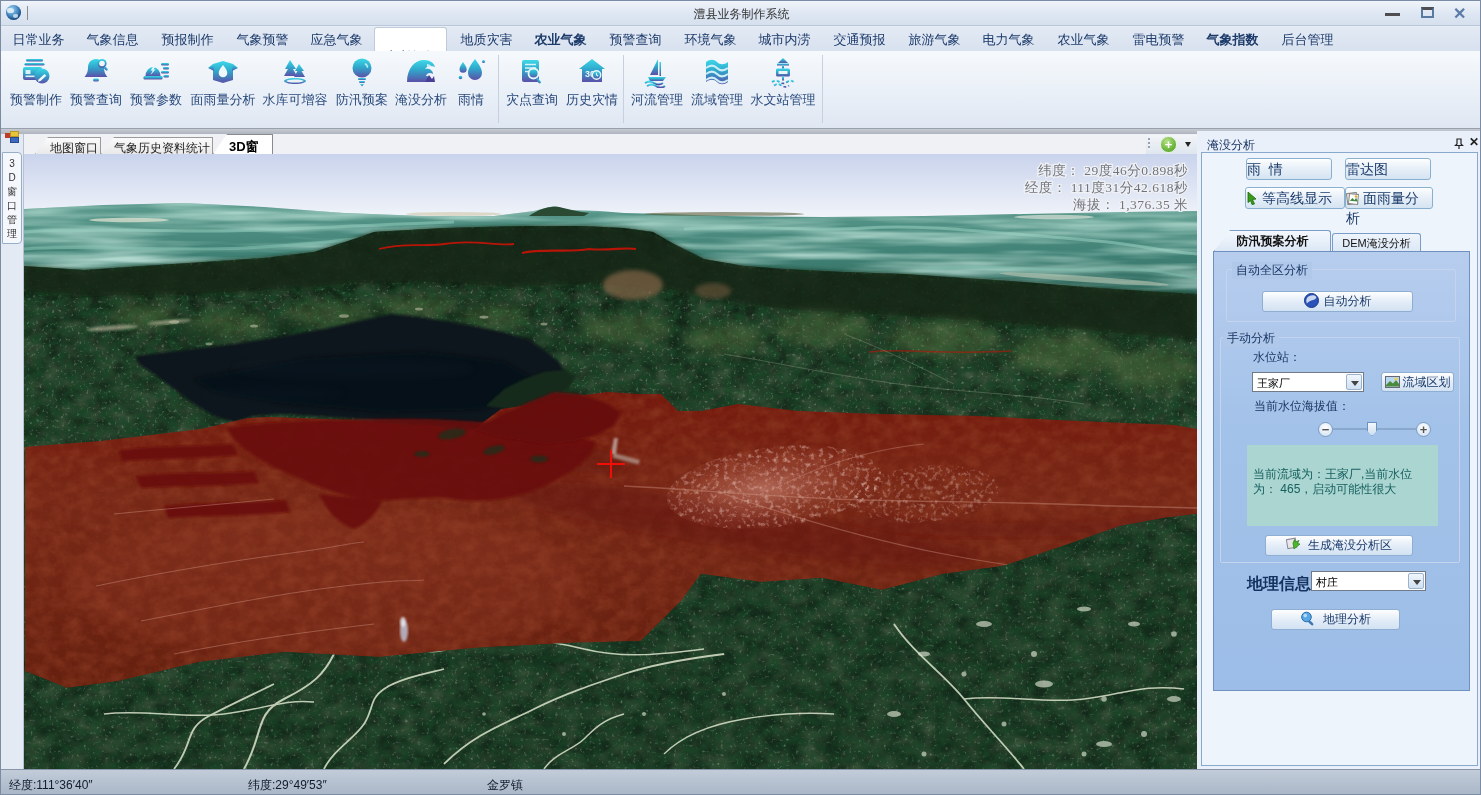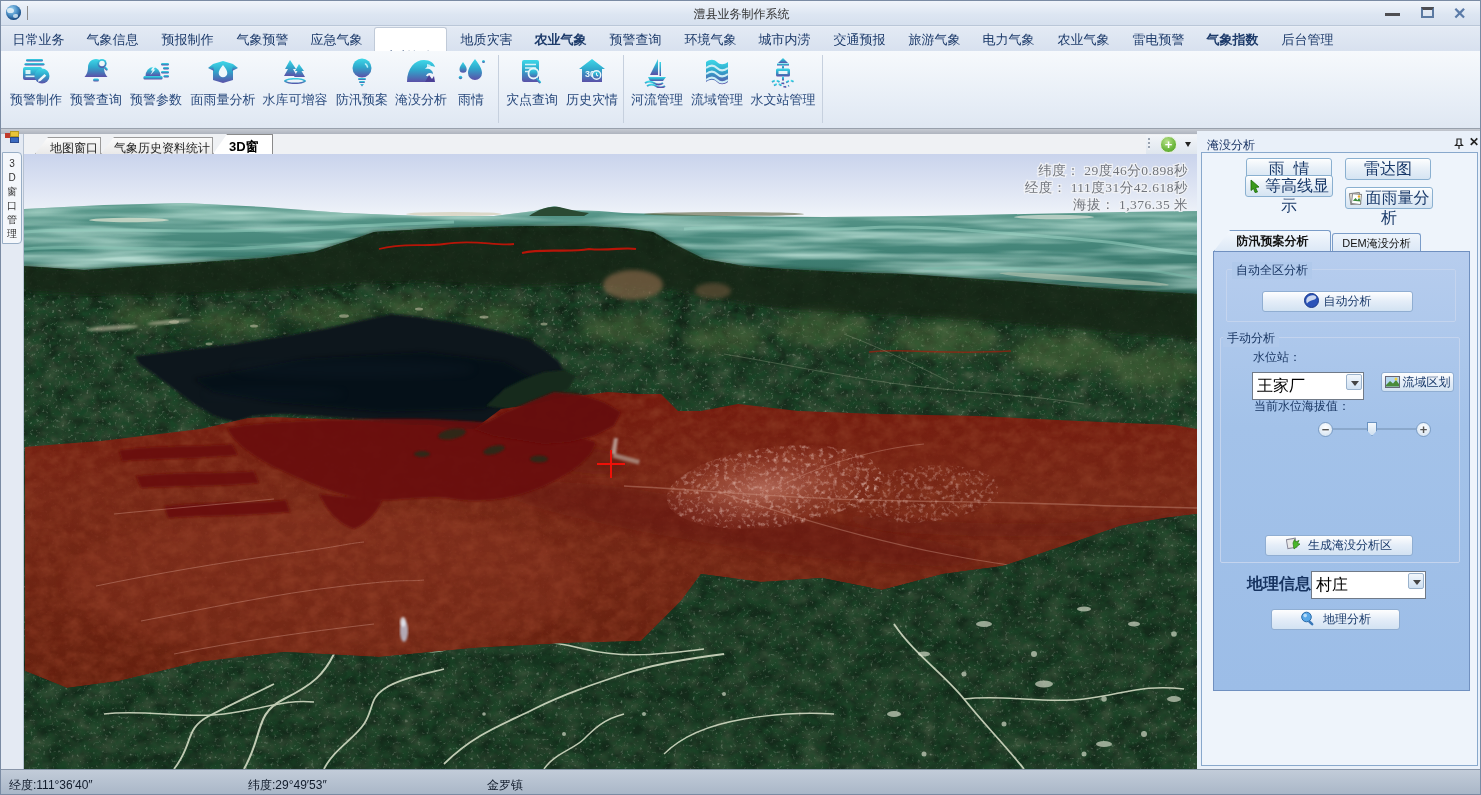--- a/index.html
+++ b/index.html
@@ -34,33 +34,33 @@
   padding:3px 6px 0 15px; }
 #plusbtn { position:absolute; left:1122px; top:1px; width:58px; height:19px; background:linear-gradient(#f2f5f9,#dfe6ee); }
 #pluscir { position:absolute; left:1136px; top:2px; width:17px; height:17px; border-radius:50%;
   background:radial-gradient(circle at 40% 30%, #b8e08a, #6cb73c 60%, #4e9627); border:1px solid #e8f0e0;
   color:#fff; font-size:13px; font-weight:bold; text-align:center; line-height:15px; }
 #tabarrow { position:absolute; left:1161px; top:8px; width:0; height:0; border:3.5px solid transparent; border-top:5px solid #222; }
 #map { position:absolute; left:23px; top:153px; width:1173px; height:615px; background:#2c4a2e; }
 #rightpanel { position:absolute; left:1196px; top:130px; width:285px; height:638px; background:#e9f0f9; }
 #pcontent { position:absolute; left:4px; top:21px; width:277px; height:614px; border:1px solid #88a8cc; background:#eef4fb; }
 .pbtn { position:absolute; height:22px; background:linear-gradient(#fdfefe,#e8f0f8 45%,#d5e4f2); border:1px solid #8ab0d0; border-radius:3px;
-  font-size:16px; color:#1a3a6a; text-align:center; line-height:20px; box-shadow:inset 0 1px 0 #fff; }
+  font-size:14px; color:#1a3a6a; text-align:left; line-height:20px; box-shadow:inset 0 1px 0 #fff; }
 #ptab1 { position:absolute; left:12px; top:77px; width:117px; height:21px; background:linear-gradient(#f4f8fd,#dce8f6);
   border:1px solid #7a9cc8; border-bottom:none; clip-path:polygon(16px 0, 100% 0, 100% 100%, 0 100%);
   font-size:12px; font-weight:bold; color:#111; text-align:center; line-height:21px; border-radius:0 3px 0 0; }
 #ptab2 { position:absolute; left:130px; top:80px; width:89px; height:18px; background:linear-gradient(#eef4fb,#dce8f6);
   border:1px solid #7a9cc8; border-bottom:none; border-radius:3px 3px 0 0; font-size:11px; color:#111; text-align:center; line-height:18px; }
 #bluepanel { position:absolute; left:11px; top:98px; width:257px; height:440px; border:1px solid #7090c0;
   background:linear-gradient(#b7cdee,#a3c2e9 40%,#9cbde7); }
 .grp { position:absolute; border:1px solid #c4d4ee; border-radius:2px; }
 .glab { position:absolute; font-size:12px; color:#15325f; background:#b0c9eb; padding:0 4px; }
 .wbtn { position:absolute; height:21px; background:linear-gradient(#fefefe,#e4edf8 50%,#d2e2f2); border:1px solid #90aed2; border-radius:3px;
   font-size:12px; color:#1a3a6a; text-align:center; line-height:19px; }
-.combo { position:absolute; height:28px; background:#fff; border:1px solid #707a88; font-size:16px; color:#000; }
+.combo { position:absolute; height:20px; background:#fff; border:1px solid #707a88; font-size:11px; color:#000; }
 .combo span { position:absolute; left:4px; top:3px; }
 .cbtn { position:absolute; right:1px; top:1px; width:16px; height:16px; background:linear-gradient(#f2f7fc,#cfe0f2); border:1px solid #9ab2cc; border-radius:2px; }
 .carr { position:absolute; left:4px; top:6px; width:0; height:0; border:4px solid transparent; border-top:5px solid #444; }
 .scir { position:absolute; width:15px; height:15px; border-radius:50%; background:radial-gradient(circle at 50% 35%,#ffffff,#dce8f4 70%,#c2d6ea);
   border:1px solid #7a9cc4; color:#555; font-size:13px; font-weight:bold; text-align:center; line-height:13px; }
 #sthumb { position:absolute; left:153px; top:170px; width:10px; height:14px; background:linear-gradient(#f4f8fc,#cfe0f0);
   border:1px solid #6a92c0; clip-path:polygon(0 0, 100% 0, 100% 60%, 50% 100%, 0 60%); }
 #tealbox { position:absolute; left:33px; top:193px; width:191px; height:81px; background:#abd5d1;
   font-size:12px; color:#155f5f; padding:22px 0 0 6px; line-height:15px; }
 #statusbar { position:absolute; left:0; top:768px; width:1481px; height:33px;
@@ -525,21 +525,21 @@
 </div>
 <div id="rightpanel">
 <div style="position:absolute;left:10px;top:6px;font-size:12px;color:#1a3464;">淹没分析</div>
 <svg style="position:absolute;left:256px;top:7px;" width="12" height="12" viewBox="0 0 12 12">
       <path d="M4 1h4v5l1.5 1.5h-7L4 6z M6 7.5v3.5" stroke="#222" stroke-width="1.2" fill="none"></path>
     </svg>
 <div style="position:absolute;left:272px;top:4px;font-size:12px;font-weight:bold;color:#222;">✕</div>
 <div id="pcontent">
 <div class="pbtn" style="left:44px;top:5px;width:86px;">雨&nbsp;&nbsp;情</div>
 <div class="pbtn" style="left:143px;top:5px;width:86px;">雷达图</div>
-<div class="pbtn" style="left:43px;top:22px;width:88px;">
+<div class="pbtn" style="left:43px;top:34px;width:100px;">
 <svg width="13" height="14" viewBox="0 0 13 14" style="vertical-align:-2px;margin-right:3px;">
           <path d="M2 1 L10 8 L6.5 8.5 L8.5 13 L6 13.5 L4.5 9.5 L2 11.5 Z" fill="#3a9a1a" stroke="#1a6a08" stroke-width="0.8"></path>
         </svg>等高线显示</div>
 <div class="pbtn" style="left:143px;top:34px;width:88px;">
 <svg width="14" height="13" viewBox="0 0 14 13" style="vertical-align:-2px;margin-right:3px;">
           <rect x="1" y="1" width="10" height="11" fill="#e8e4d8" stroke="#888" transform="rotate(-8 6 6)"></rect>
           <rect x="3" y="2" width="9" height="10" fill="#fff" stroke="#888" transform="rotate(6 7 7)"></rect>
           <path d="M4 9 l2.5-3 2 2 1.5-2.5 2 3.5z" fill="#3a8a3a" transform="rotate(6 7 7)"></path>
           <circle cx="10" cy="4.5" r="1.2" fill="#e8a820"></circle>
         </svg>面雨量分析</div>
@@ -567,20 +567,21 @@
 <svg width="15" height="12" viewBox="0 0 15 12" style="vertical-align:-2px;margin-right:3px;">
             <rect x="0.5" y="0.5" width="14" height="11" fill="#b8d8f0" stroke="#667"></rect>
             <path d="M1 9 l4-4 3 2.5 3-3.5 3 4v2.5h-13z" fill="#4a8a3a"></path>
             <circle cx="11" cy="3" r="1.5" fill="#f0d040"></circle>
           </svg>流域区划</div>
 <div style="position:absolute;left:40px;top:146px;font-size:12px;color:#15325f;">当前水位海拔值：</div>
 <div style="position:absolute;left:119px;top:176px;width:83px;height:2px;background:#8aa8cc;"></div>
 <div class="scir" style="left:104px;top:170px;">−</div>
 <div class="scir" style="left:202px;top:170px;">+</div>
 <div id="sthumb"></div>
+<div id="tealbox">当前流域为：王家厂,当前水位<br>为：&nbsp;465，启动可能性很大</div>
 <div class="wbtn" style="left:51px;top:283px;width:148px;">
 <svg width="16" height="14" viewBox="0 0 16 14" style="vertical-align:-2px;margin-right:6px;">
             <rect x="1" y="2" width="9" height="9" fill="#e8e8e8" stroke="#889" transform="rotate(-10 5 6)"></rect>
             <path d="M8 12 L14 7 L11.5 6.5 L13 3.5 L9.5 5 L8.5 2.5 L7 6z" fill="#4ab82a" stroke="#2a7a12" stroke-width="0.7"></path>
           </svg>生成淹没分析区</div>
 <div style="position:absolute;left:33px;top:322px;font-size:16px;color:#15325f;font-weight:bold;">地理信息：</div>
 <div class="combo" style="left:97px;top:319px;width:115px;">
           <span>村庄</span>
           <div class="cbtn">
             <div class="carr"></div>

